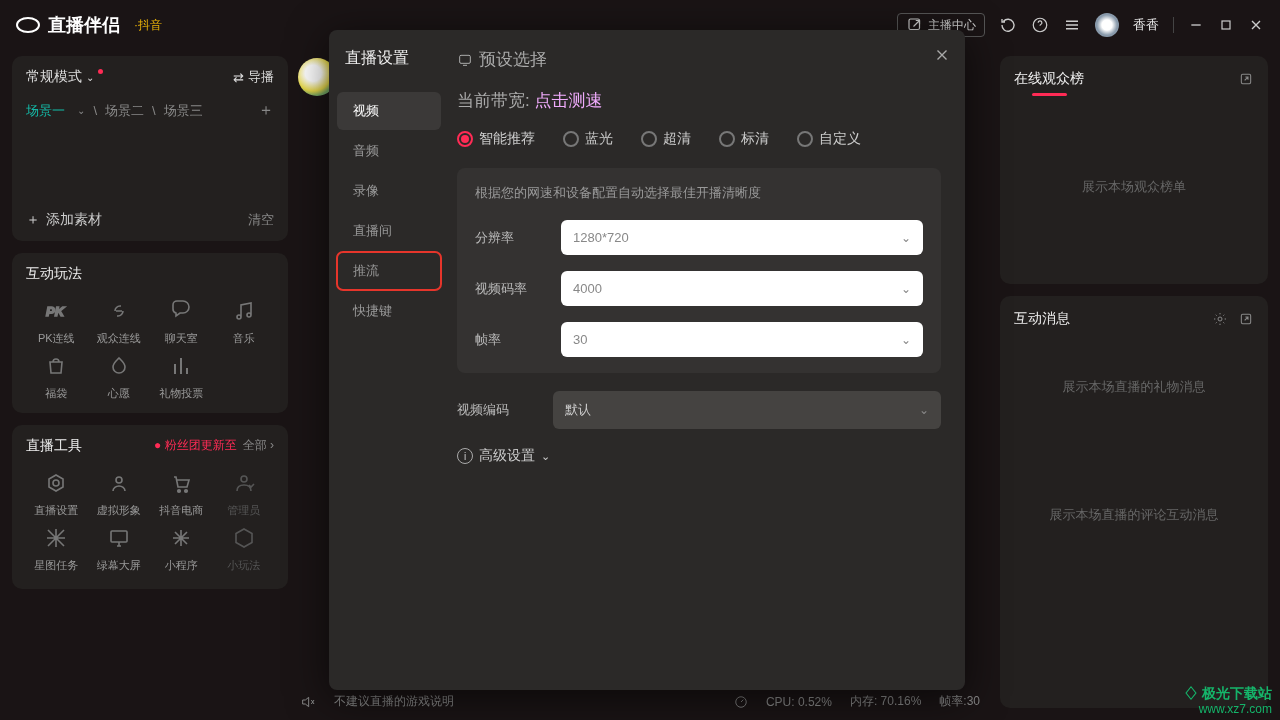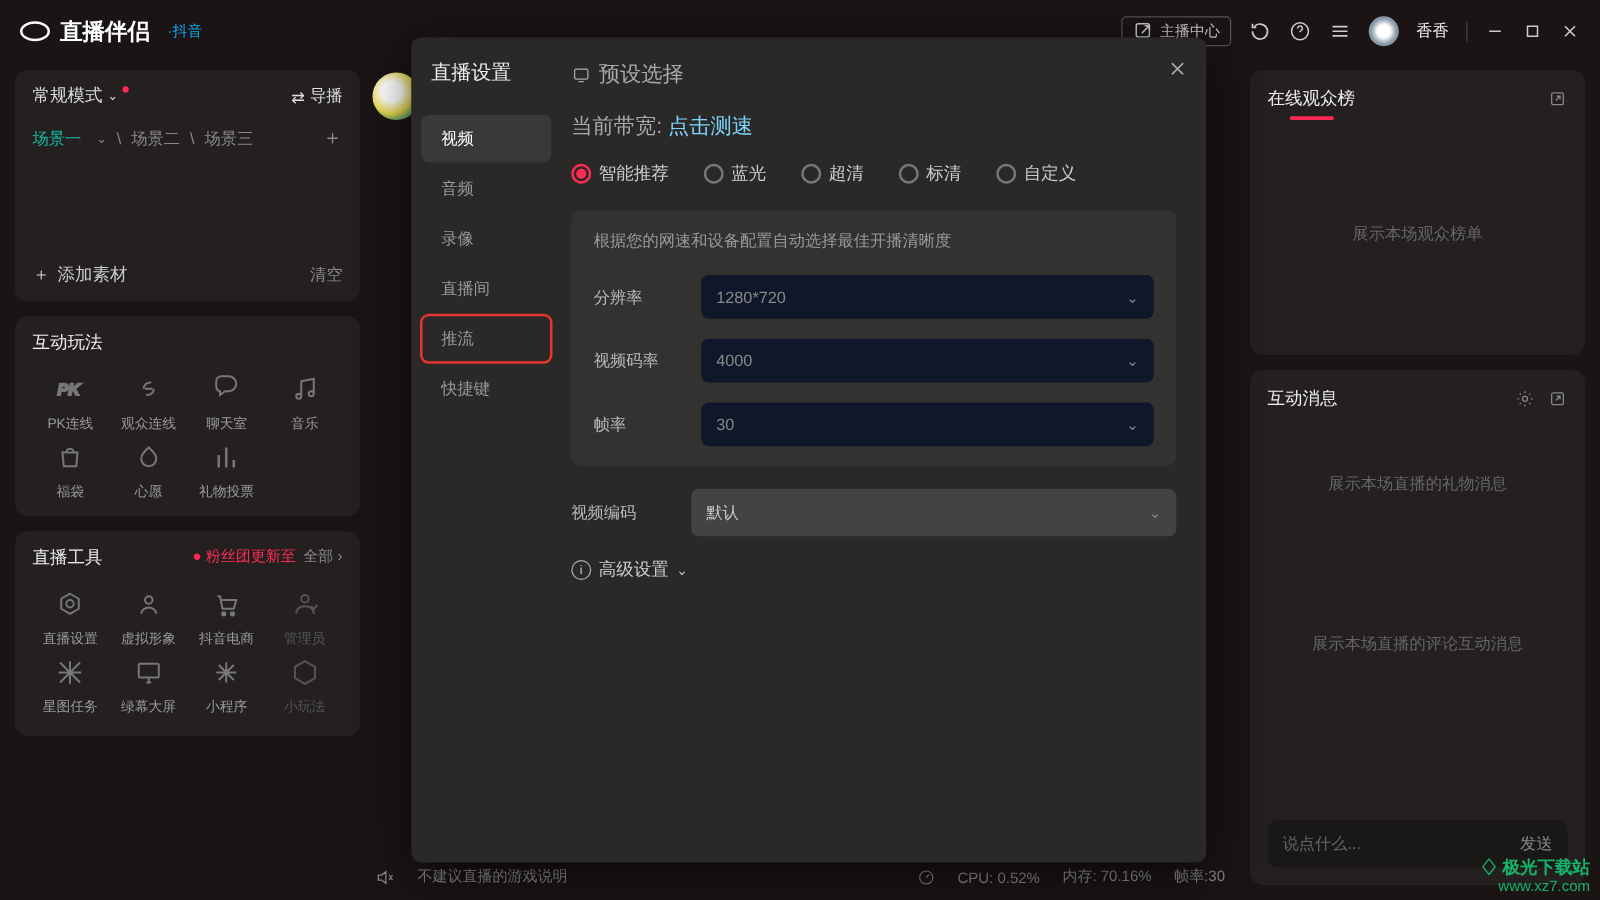--- a/index.html
+++ b/index.html
@@ -3,21 +3,21 @@
 <meta charset="utf-8">
 <style>
 * { margin: 0; padding: 0; box-sizing: border-box; font-family: "Microsoft YaHei", sans-serif; }
 body { width: 1280px; height: 720px; background: #1a1415; color: #ccc; overflow: hidden; position: relative; }
 
 
 .topbar { height: 50px; display: flex; align-items: center; padding: 0 16px; }
 .logo { display: flex; align-items: center; gap: 8px; }
 .logo-ring { width: 24px; height: 16px; border: 2.5px solid #fff; border-radius: 50%; }
 .logo-text { color: #fff; font-size: 18px; font-weight: 700; }
-.logo-sub { color: #0ea5e9; font-size: 12px; margin-left: 6px; }
+.logo-sub { color: #eab308; font-size: 12px; margin-left: 6px; }
 .topbar-right { margin-left: auto; display: flex; align-items: center; gap: 14px; }
 .topbar-icon { width: 18px; height: 18px; color: #ccc; cursor: pointer; }
 .pill { display: flex; align-items: center; gap: 4px; border: 1px solid #555; border-radius: 4px; padding: 2px 8px; font-size: 12px; cursor: pointer; }
 .avatar { width: 24px; height: 24px; border-radius: 50%; background: radial-gradient(circle, #fff 30%, #89a 60%); }
 .user-name { font-size: 13px; color: #eee; }
 .win-ctl { width: 16px; height: 16px; cursor: pointer; }
 .divider-v { width: 1px; height: 16px; background: #444; }
 
 
 .leftcol { position: absolute; left: 12px; top: 56px; width: 276px; }
@@ -78,21 +78,21 @@
 .mb-row .icon { margin-right: 6px; }
 .radios { display: flex; gap: 28px; margin: 14px 0 20px 0; }
 .radio { display: flex; align-items: center; gap: 6px; cursor: pointer; font-size: 14px; }
 .rdot { width: 16px; height: 16px; border: 2px solid #777; border-radius: 50%; display: flex; align-items: center; justify-content: center; }
 .radio.sel .rdot { border-color: #ff2b55; }
 .radio.sel .rdot::after { content: ""; width: 8px; height: 8px; background: #ff2b55; border-radius: 50%; }
 .infobox { background: #343231; border-radius: 8px; padding: 16px 18px; }
 .info-desc { font-size: 13px; color: #999; margin-bottom: 18px; }
 .field { display: flex; align-items: center; margin-bottom: 16px; }
 .flabel { width: 86px; font-size: 13px; color: #bbb; }
-.fselect { flex: 1; background: #0f172a; border-radius: 6px; padding: 10px 12px; color: #888; font-size: 13px; display: flex; align-items: center; cursor: pointer; }
+.fselect { flex: 1; background: #ffffff; border-radius: 6px; padding: 10px 12px; color: #888; font-size: 13px; display: flex; align-items: center; cursor: pointer; }
 .fselect.active { background: #454341; color: #ccc; }
 .fchev { margin-left: auto; font-size: 12px; color: #888; }
 .out-field { display: flex; align-items: center; margin-top: 18px; }
 .adv { display: flex; align-items: center; gap: 6px; margin-top: 18px; font-size: 14px; color: #ccc; cursor: pointer; }
 .adv .icon { width: 16px; height: 16px; border: 1.5px solid #aaa; border-radius: 50%; display: flex; align-items: center; justify-content: center; font-size: 10px; }
 
 
 .deco-avatar { position: absolute; left: 298px; top: 58px; width: 38px; height: 38px; border-radius: 50%; background: radial-gradient(circle at 40% 40%, #fff 25%, #e8d94a 55%, #7a6 70%); }
 
 
@@ -336,24 +336,20 @@
           <circle cx="12" cy="12" r="3" fill="none" stroke="#888" stroke-width="1.5"></circle>
           <path d="M12 3v2M12 19v2M3 12h2M19 12h2M5.6 5.6l1.4 1.4M17 17l1.4 1.4M18.4 5.6 17 7M7 17l-1.4 1.4" stroke="#888" stroke-width="1.5"></path>
         </svg>
       <svg width="16" height="16" viewBox="0 0 24 24">
           <rect x="5" y="5" width="14" height="14" rx="2" fill="none" stroke="#888" stroke-width="1.6"></rect>
           <path d="M10 14l5-5M11 9h4v4" fill="none" stroke="#888" stroke-width="1.6"></path>
         </svg>
     </div>
     <div class="r-placeholder2">展示本场直播的礼物消息</div>
     <div class="r-placeholder3">展示本场直播的评论互动消息</div>
-    <div class="commentbox">
-      <span>说点什么...</span>
-      <span class="sendbtn">发送</span>
-    </div>
   </div>
 </div>
 
 <div class="status">
   <svg width="16" height="16" viewBox="0 0 24 24">
       <path d="M4 9v6h4l5 4V5L8 9H4zM17 9l4 6M21 9l-4 6" fill="none" stroke="#888" stroke-width="1.5"></path>
     </svg>
   <span>不建议直播的游戏说明</span>
   <span class="spacer"></span>
   <svg width="14" height="14" viewBox="0 0 24 24">
@@ -381,21 +377,21 @@
   <div class="modal-body">
     <div class="mb-row">
       <svg class="icon" width="16" height="16" viewBox="0 0 24 24">
           <rect x="4" y="5" width="16" height="12" rx="2" fill="none" stroke="#aaa" stroke-width="1.5"></rect>
           <path d="M9 20h6" stroke="#aaa" stroke-width="1.5"></path>
         </svg>
       <span>预设选择</span>
     </div>
     <div class="mb-row">
       <span>当前带宽:</span>&nbsp;
-      <span style="color:#7dd3fc">点击测速</span>
+      <span style="color:#f0abfc">点击测速</span>
     </div>
     <div class="radios">
       <div class="radio sel">
           <span class="rdot"></span>
           <span>智能推荐</span>
         </div>
       <div class="radio">
           <span class="rdot"></span>
           <span>蓝光</span>
         </div>

